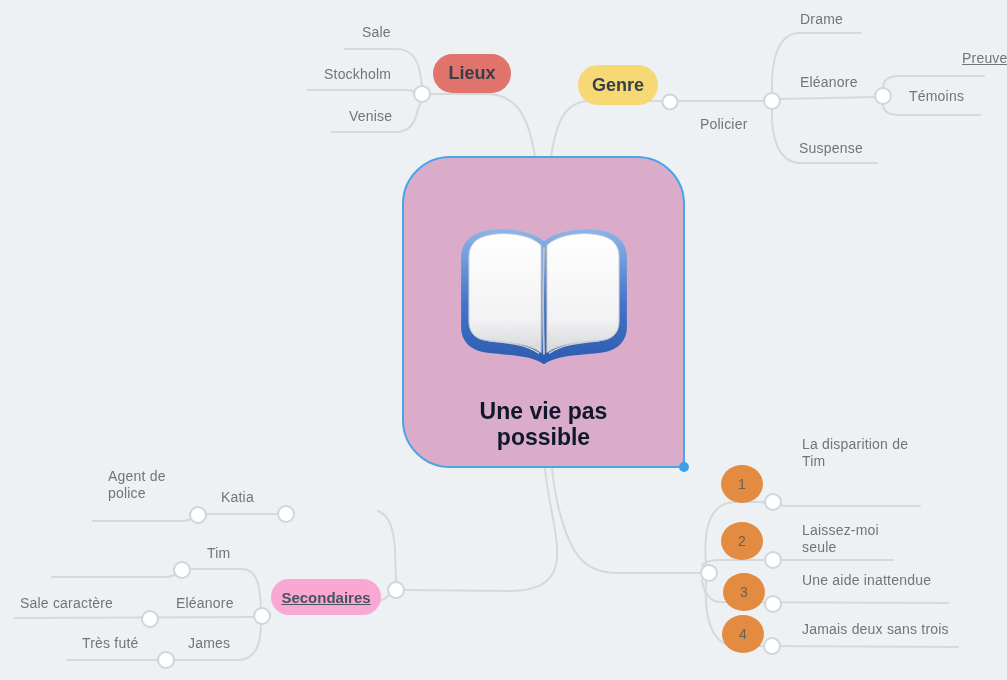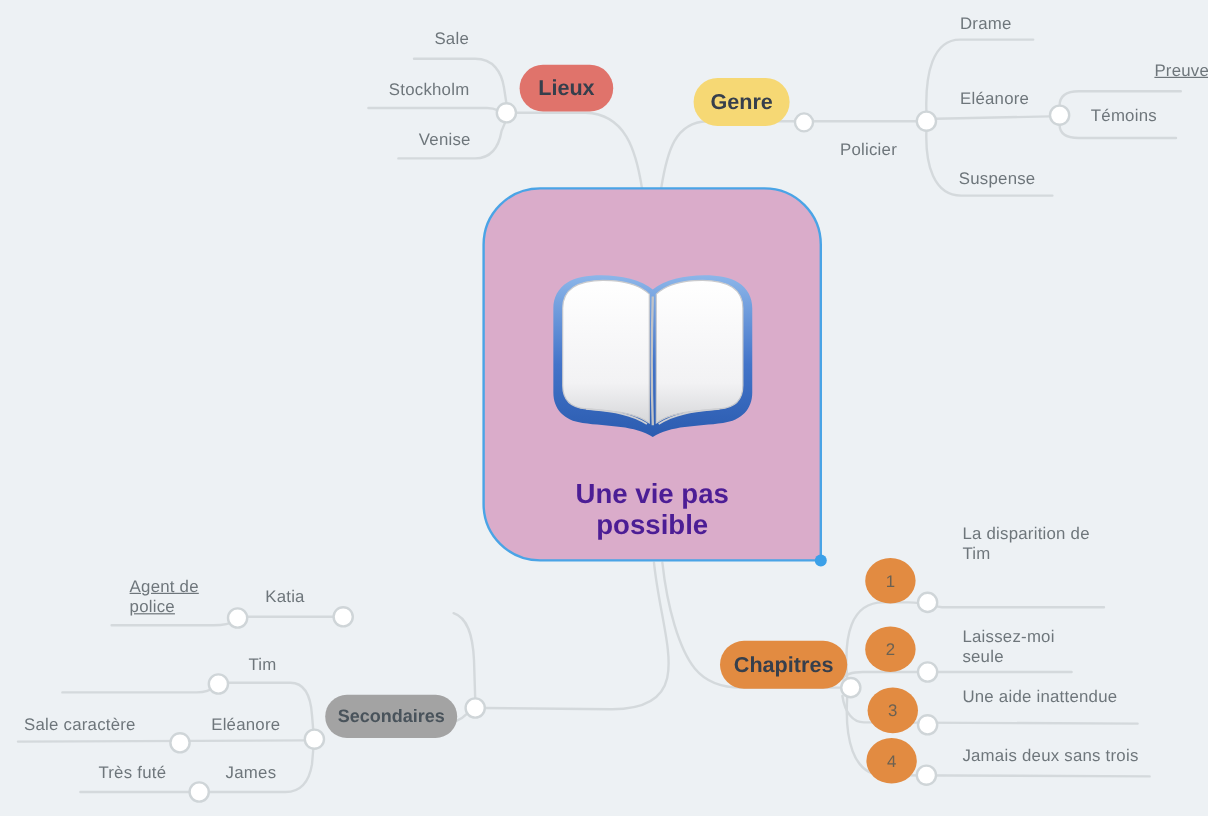--- a/index.html
+++ b/index.html
@@ -24,21 +24,21 @@
   .pill.sub  { font-size:15px; color:#49535b; }
 
   .center-node {
     position:absolute; left:402px; top:156px; width:283px; height:312px;
     background:#daacca; border:2.5px solid #4aa4e6;
     border-radius:48px 48px 0 48px; box-sizing:border-box;
   }
   .book { position:absolute; left:50%; top:58px; transform:translateX(-50%); }
   .center-title {
     position:absolute; left:0; right:0; top:240px; text-align:center;
-    font-size:23px; font-weight:bold; color:#4c1d95; line-height:1.15;
+    font-size:23px; font-weight:bold; color:#0f172a; line-height:1.15;
     white-space:pre-line;
   }
   .handle {
     position:absolute; right:-6px; bottom:-6px; width:10px; height:10px;
     border-radius:50%; background:#3ba0e8;
   }
   .chap-num {
     position:absolute; width:42px; height:38px; border-radius:50%;
     background:#e28b41; color:#6b6152; font-size:14px;
     display:flex; align-items:center; justify-content:center;
@@ -124,36 +124,35 @@
       <path fill="none" stroke="#cfd0d3" stroke-width="1.5" d="M157,126 C138,128 120,129 105,139"></path>
       <path fill="none" stroke="#c2c3c6" stroke-width="2" d="M100,30 C99,62 99,110 100,140"></path>
     </svg>
     <div class="center-title">Une vie pas
 possible</div>
     <div class="handle"></div>
   </div>
 
   <div class="pill main" style="left:433px;top:54px;width:78px;height:39px;background:#e0736b;">Lieux</div>
   <div class="pill main" style="left:578px;top:65px;width:80px;height:40px;background:#f6d874;">Genre</div>
-  <div class="pill main" style="left:600px;top:534px;width:106px;height:40px;background:#e28b41;">Chapitres</div>
-  <div class="pill sub" style="left:271px;top:579px;width:110px;height:36px;background:#a3a3a3;">Secondaires</div>
+  <div class="pill sub" style="left:271px;top:579px;width:110px;height:36px;background:#f9a8d4;text-decoration:underline;">Secondaires</div>
 
   <div class="label" style="left:362px;top:24px;">Sale</div>
   <div class="label" style="left:324px;top:66px;">Stockholm</div>
   <div class="label" style="left:349px;top:108px;">Venise</div>
 
   <div class="label" style="left:700px;top:76px;margin-top:40px;">Policier</div>
   <div class="label" style="left:800px;top:11px;">Drame</div>
   <div class="label" style="left:800px;top:74px;">Eléanore</div>
   <div class="label" style="left:799px;top:140px;">Suspense</div>
   <div class="label" style="left:962px;top:50px;text-decoration:underline;">Preuves</div>
   <div class="label" style="left:909px;top:88px;">Témoins</div>
 
   <div class="label" style="left:221px;top:489px;">Katia</div>
-  <div class="label" style="left:108px;top:480px;text-decoration:underline;">Agent de
+  <div class="label" style="left:108px;top:468px;">Agent de
 police</div>
   <div class="label" style="left:207px;top:545px;">Tim</div>
   <div class="label" style="left:176px;top:595px;">Eléanore</div>
   <div class="label" style="left:20px;top:595px;">Sale caractère</div>
   <div class="label" style="left:188px;top:635px;">James</div>
   <div class="label" style="left:82px;top:635px;">Très futé</div>
 
   <div class="chap-num" style="left:721px;top:465px;">1</div>
   <div class="chap-num" style="left:721px;top:522px;">2</div>
   <div class="chap-num" style="left:723px;top:573px;">3</div>

